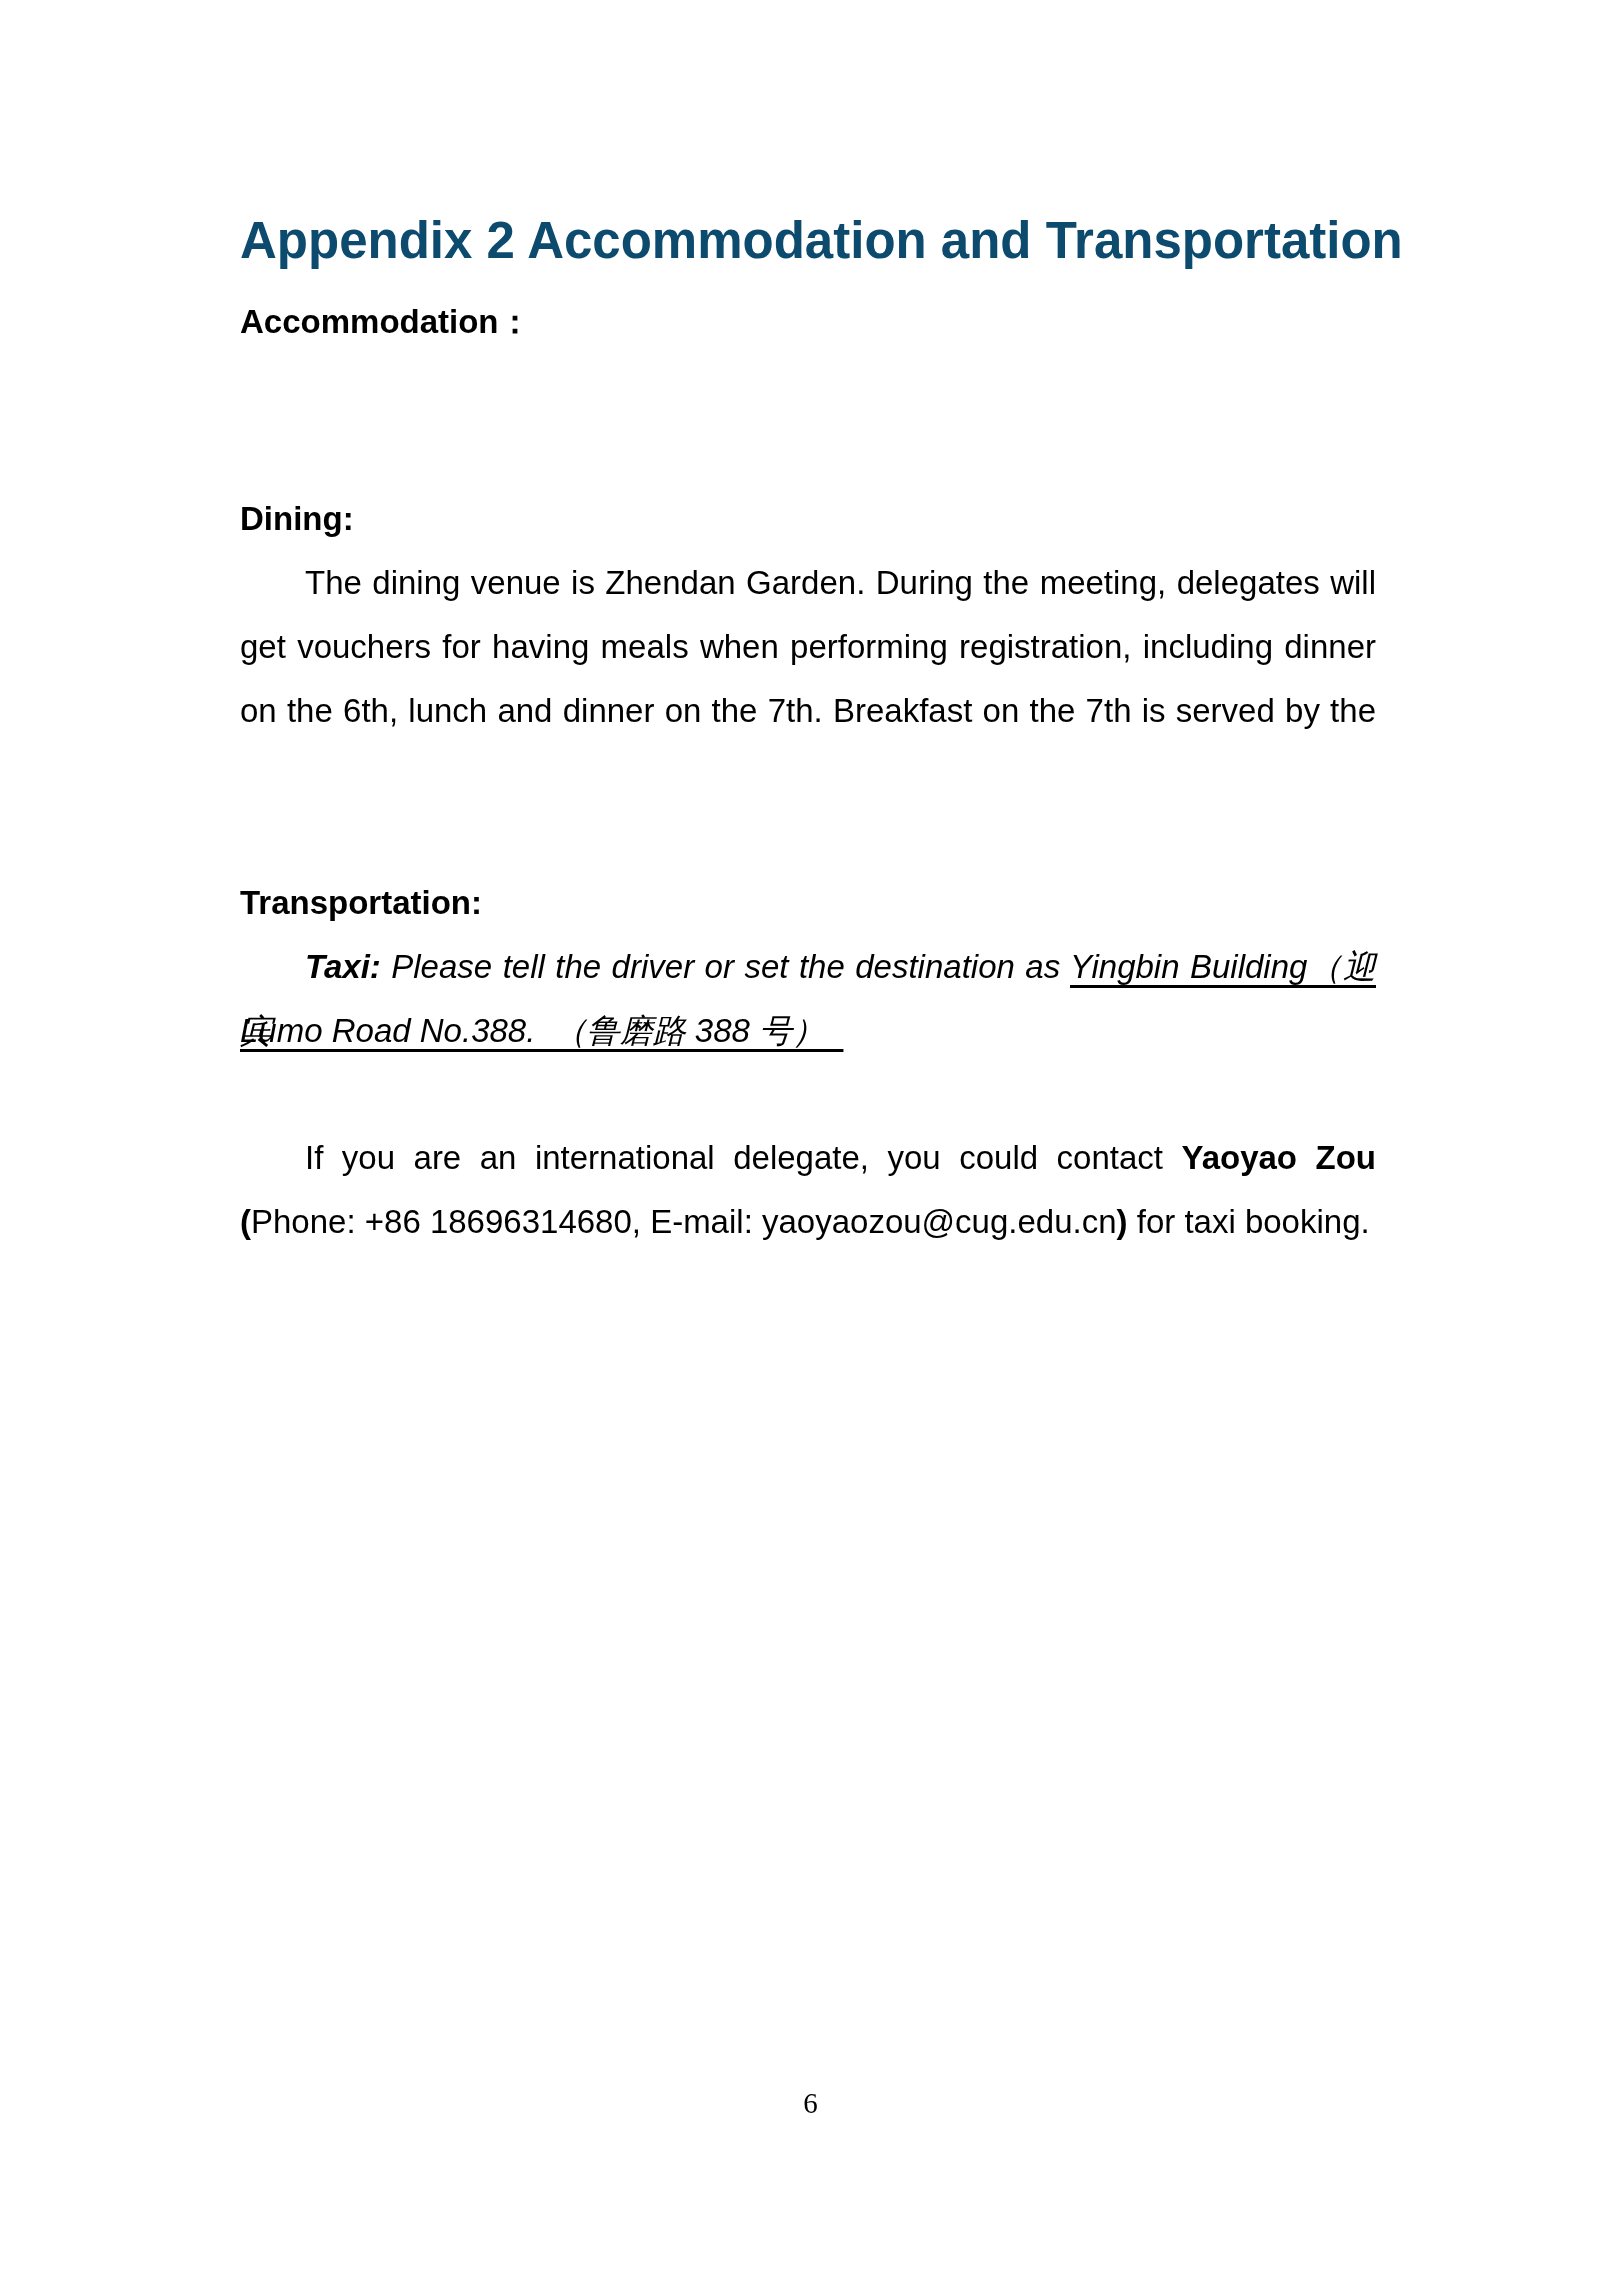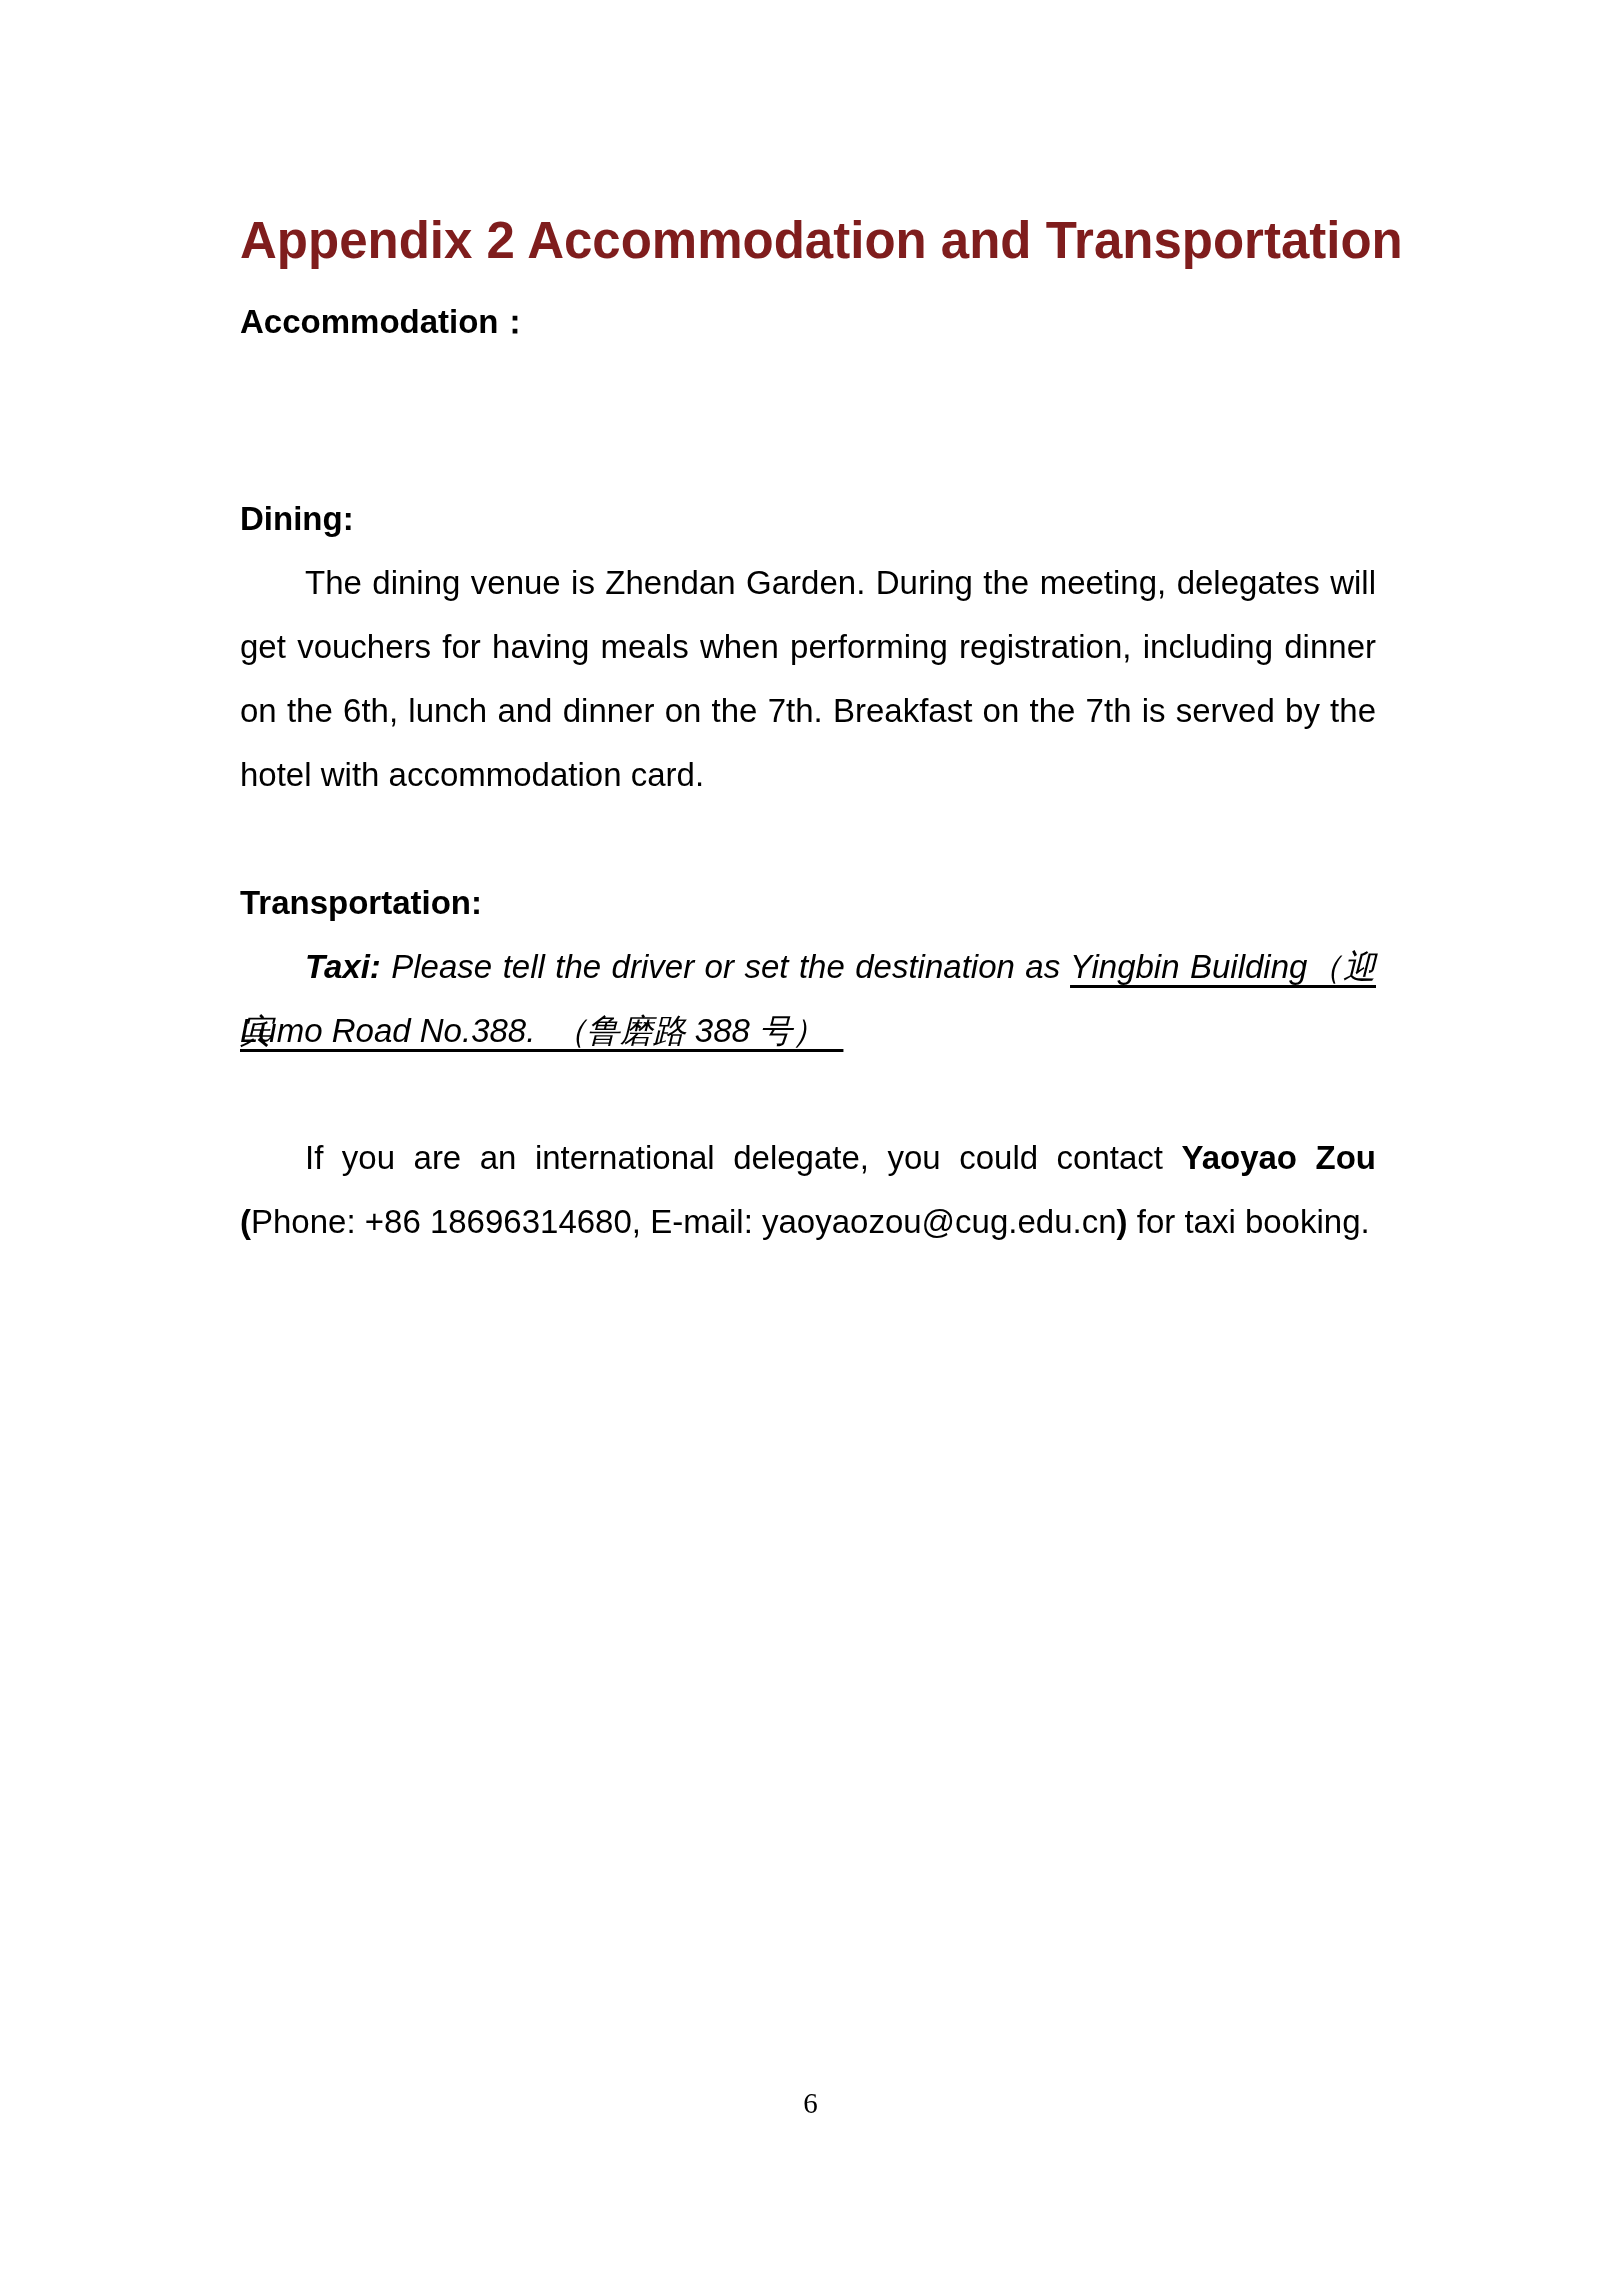--- a/index.html
+++ b/index.html
@@ -62,32 +62,31 @@
     font-family: "Liberation Serif", "DejaVu Serif", serif;
     font-size: 29px;
     line-height: 35px;
   }
 </style>
 </head>
 <body>
 
 <div class="page">
 
-  <div class="abs doc-title" style="color: #7f1d1d;">Appendix 2 Accommodation and Transportation</div>
+  <div class="abs doc-title" style="color: #0c4a6e;">Appendix 2 Accommodation and Transportation</div>
 
   <div class="abs heading" style="top:290px;">Accommodation：</div>
 
 
   <div class="abs heading" style="top:487px;">Dining:</div>
 
   <div class="abs bodyblock" style="top:551px;">
       <div class="line j ind"><span>The dining venue is Zhendan Garden. During the meeting, delegates will</span></div>
       <div class="line j"><span>get vouchers for having meals when performing registration, including dinner</span></div>
       <div class="line j"><span>on the 6th, lunch and dinner on the 7th. Breakfast on the 7th is served by the</span></div>
-      <div class="line"><span>hotel with accommodation card.</span></div>
     </div>
 
   <div class="abs heading" style="top:871px;">Transportation:</div>
 
   <div class="abs bodyblock" style="top:935px;font-style:italic;">
       <div class="line j ind"><span class="b">Taxi:</span><span> Please tell the driver or set the destination as </span><span class="u">Yingbin Building（迎宾</span></div>
       <div class="line"><span class="u">Lumo Road No.388.&nbsp; （鲁磨路 388 号）&nbsp;&nbsp;</span></div>
     </div>
 
   <div class="abs bodyblock" style="top:1126px;">

